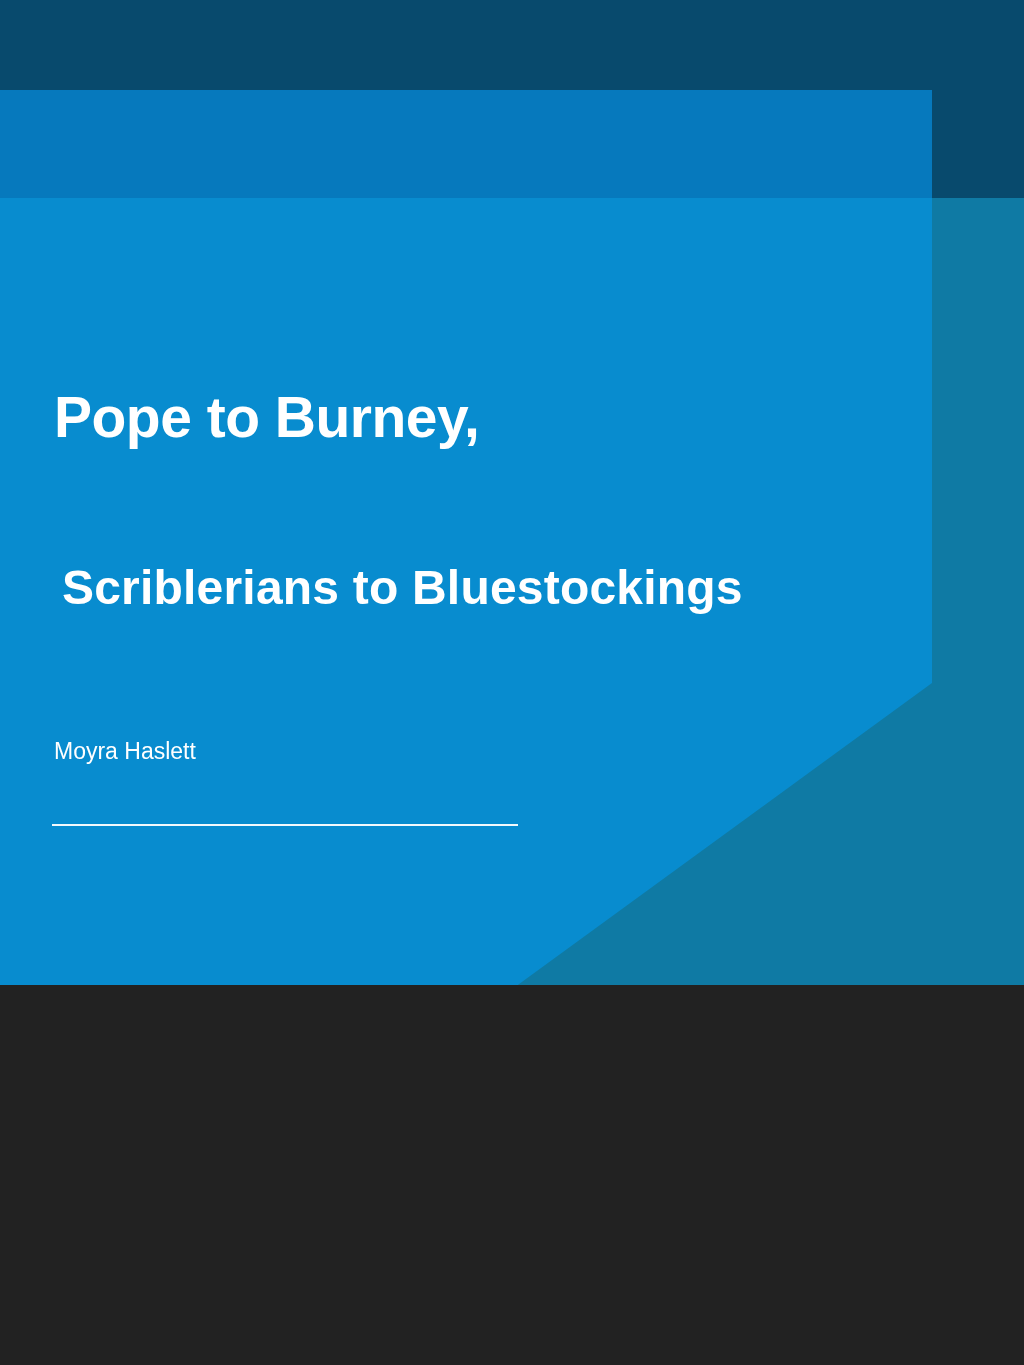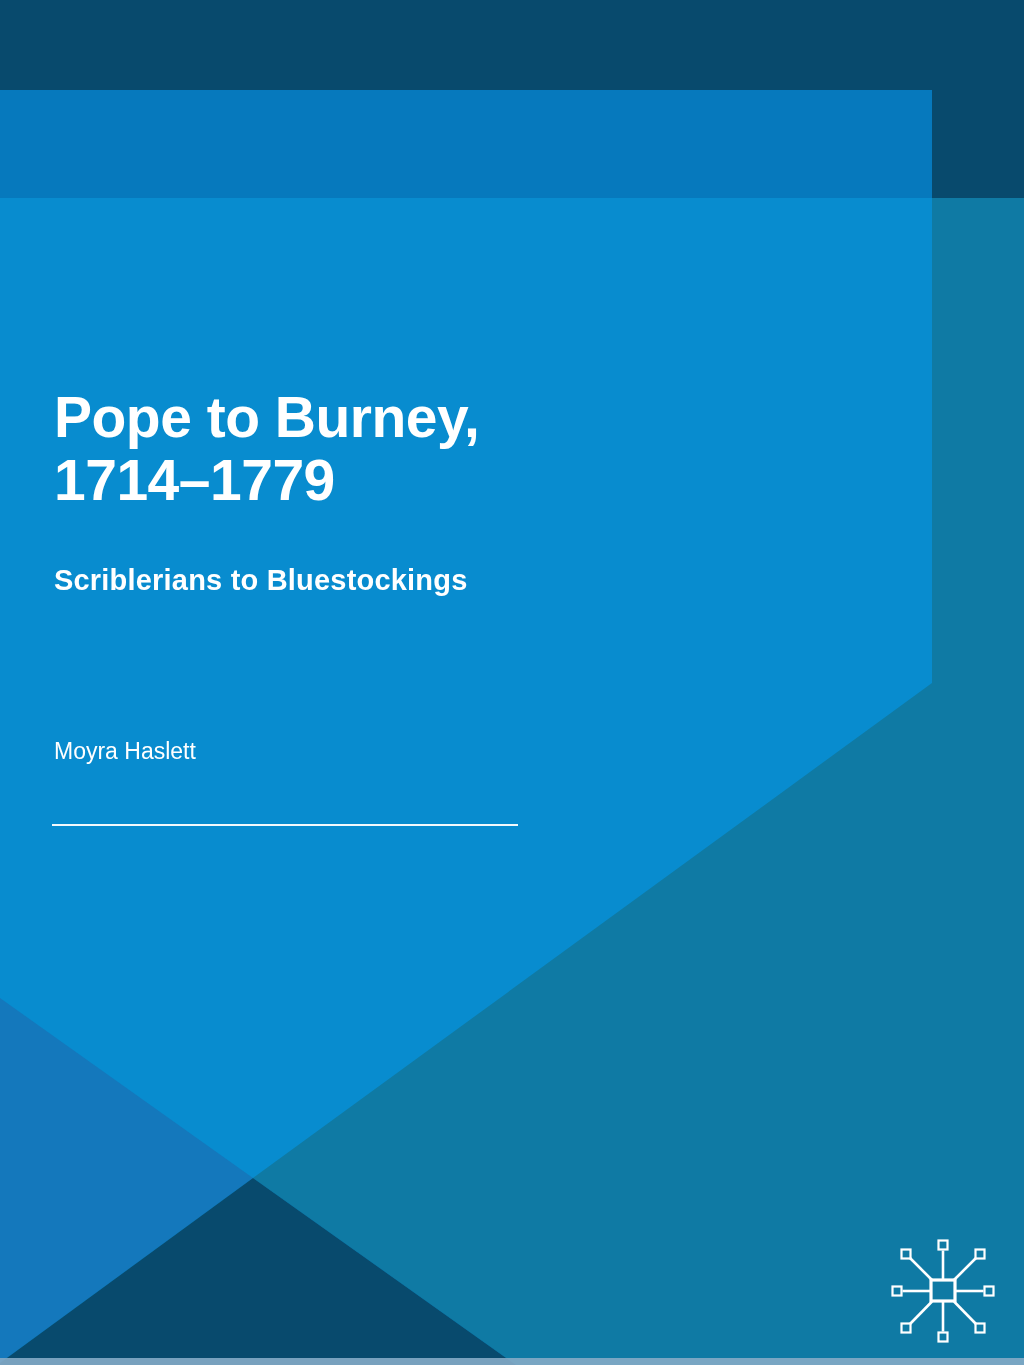--- a/index.html
+++ b/index.html
@@ -1,21 +1,21 @@
 <!DOCTYPE html>
 <html style="--navy: #084a6d; --band-blue: #0679bd; --main-blue: #088ccf; --panel-blue: #1478bc; --teal: #0f7aa4; --footer-strip: #85abc6; --text-white: #ffffff;"><head>
 <meta charset="utf-8">
 <style>
   html, body { margin: 0; padding: 0; background: #222; }
   * { box-sizing: border-box; }
 
   .cover {
     position: relative;
     width: 1024px;
-    height: 1365px;
+    height: 985px;
     overflow: hidden;
     background: var(--main-blue, #088ccf);
     font-family: "Liberation Sans", "DejaVu Sans", sans-serif;
     text-decoration: underline;
   }
 
   .shape { position: absolute; }
 
   .band-top {
     left: 0; top: 0; width: 1024px; height: 90px;
@@ -58,23 +58,23 @@
     font-size: 57px;
     line-height: 63px;
     font-weight: 600;
     letter-spacing: -0.5px;
   }
   .title span { display: block; }
 
   .subtitle {
     position: absolute;
     left: 53px; top: 557px;
-    margin: 1px;
+    margin: 9px;
     color: var(--text-white, #ffffff);
-    font-size: 29px;
+    font-size: 48px;
     line-height: 44px;
     font-weight: 700;
     letter-spacing: 0.2px;
   }
 
   .author {
     position: absolute;
     left: 54px; top: 731px;
     margin: 0;
     color: var(--text-white, #ffffff);
@@ -106,21 +106,20 @@
   <div class="shape band-top"></div>
   <div class="shape band-mid"></div>
   <div class="shape corner-right"></div>
   <div class="shape teal-wedge"></div>
   <div class="shape left-wedge"></div>
   <div class="shape dark-wedge"></div>
   <div class="shape footer-strip"></div>
 
   <h1 class="title">
     <span>Pope to Burney,</span>
-    <span>1714–1779</span>
   </h1>
 
   <h2 class="subtitle">Scriblerians to Bluestockings</h2>
 
   <p class="author">Moyra Haslett</p>
 
   <div class="rule"></div>
 
   <div class="logo">
     <svg viewBox="0 0 110 110" fill="none" stroke="currentColor" xmlns="http://www.w3.org/2000/svg">

